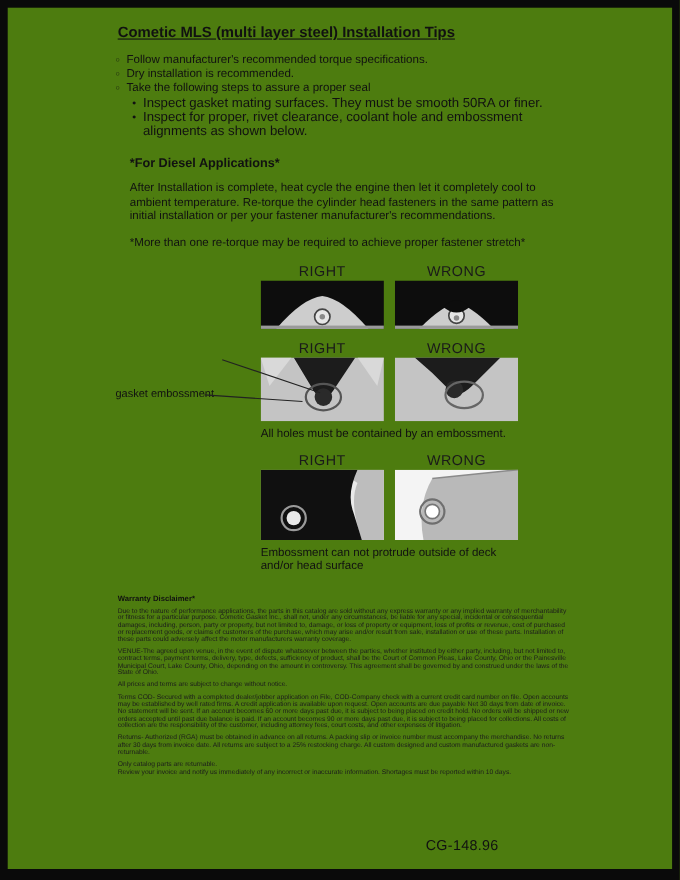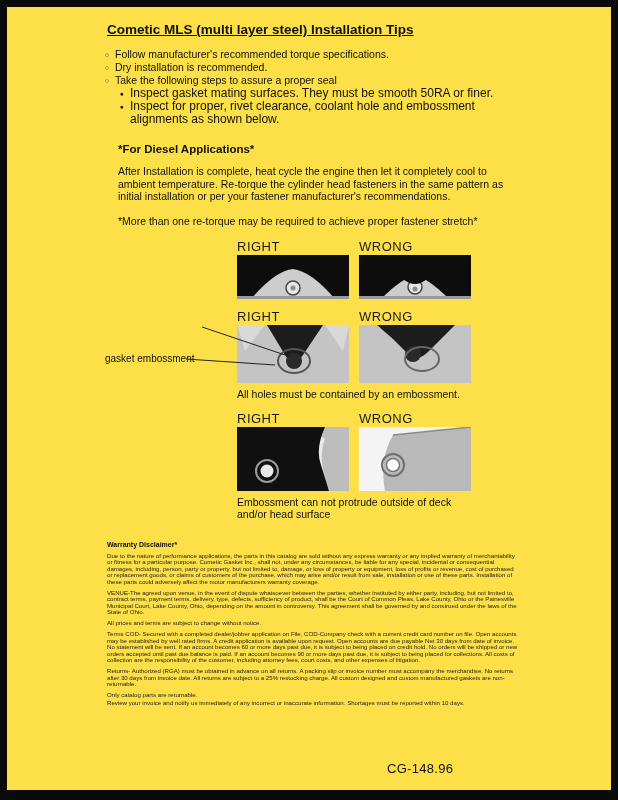--- a/index.html
+++ b/index.html
@@ -1,35 +1,35 @@
 <!DOCTYPE html>
 <html><head>
 <meta charset="utf-8">
 <style>
   html,body{margin:0;padding:0}
   body{width:618px;height:800px;background:#0a0a0a;position:relative;
        font-family:"Liberation Sans",sans-serif;color:#111;-webkit-font-smoothing:antialiased}
-  .page{position:absolute;left:7px;top:7px;width:604px;height:783px;background:#fde047;overflow:hidden}
+  .page{position:absolute;left:7px;top:7px;width:604px;height:783px;background:#4d7c0f;overflow:hidden}
   .content{padding:15px 0 0 98px}
 
   .title{font-size:13.5px;font-weight:bold;text-decoration:underline;margin:0 0 11px 2px}
 
   .bullet{font-size:10.5px;line-height:13px;position:relative;padding-left:10px;width:400px}
   .bullet::before{content:"○";position:absolute;left:0;top:0;font-size:6.5px;line-height:13px}
   .sub-bullet{font-size:12px;line-height:13px;margin-left:15px;position:relative;padding-left:10px;width:400px}
   .sub-bullet::before{content:"●";position:absolute;left:0;top:0;font-size:6.5px;line-height:13px}
 
   .diesel{margin:17px 0 0 13px;width:396px}
   .diesel-heading{font-size:11.5px;font-weight:bold;margin:0 0 10px 0}
   .para{font-size:10.5px;line-height:12.5px;margin:0 0 12px 0}
 
   .figures{margin-left:132px;width:234px}
   .figure{position:relative;margin-bottom:10px}
   .fig-labels{display:flex;gap:10px}
-  .fig-label{width:112px;text-align:left;font-size:13px;line-height:16px;color:#1a1a1a;letter-spacing:.5px}
+  .fig-label{width:112px;text-align:center;font-size:13px;line-height:16px;color:#1a1a1a;letter-spacing:.5px}
   .fig-panels{display:flex;gap:10px}
   .panel{display:block}
   .fig-caption{font-size:10.5px;line-height:12.5px;margin-top:5px;width:234px}
 
   .callout{position:absolute;font-size:10px;line-height:11.5px;width:98px;color:#111}
   .callout-lines{position:absolute;left:-132px;top:0;width:340px;height:80px;pointer-events:none;z-index:3}
 
   .disclaimer{margin:20px 0 0 2px;width:412px}
   .disclaimer-heading{font-size:7px;font-weight:bold;margin:0 0 5px 0}
   .disclaimer p{font-size:6.1px;line-height:6.5px;margin:0 0 4.5px 0;color:#1c1c1c}

